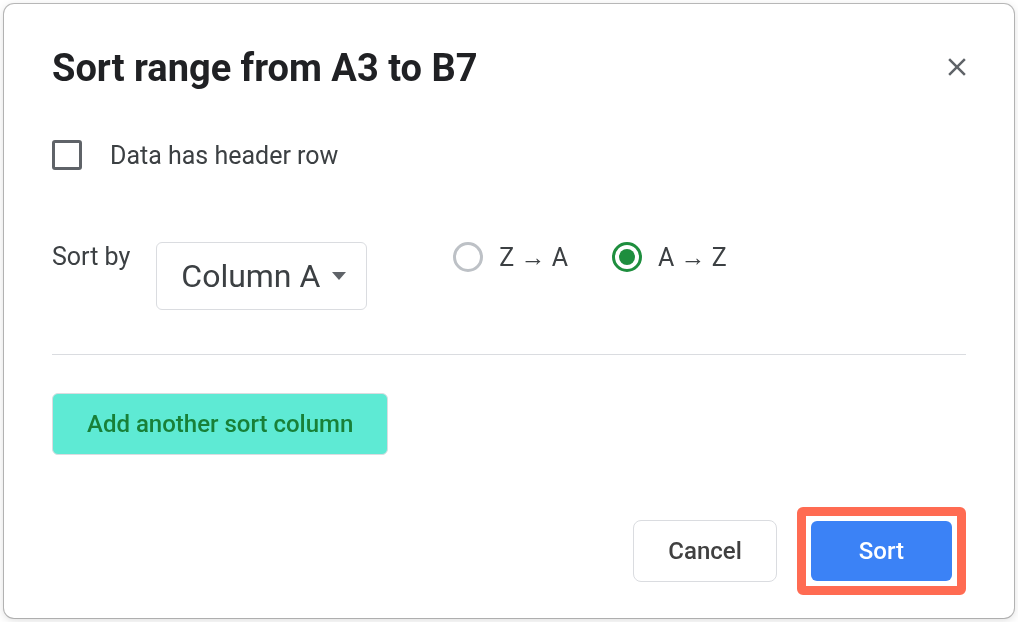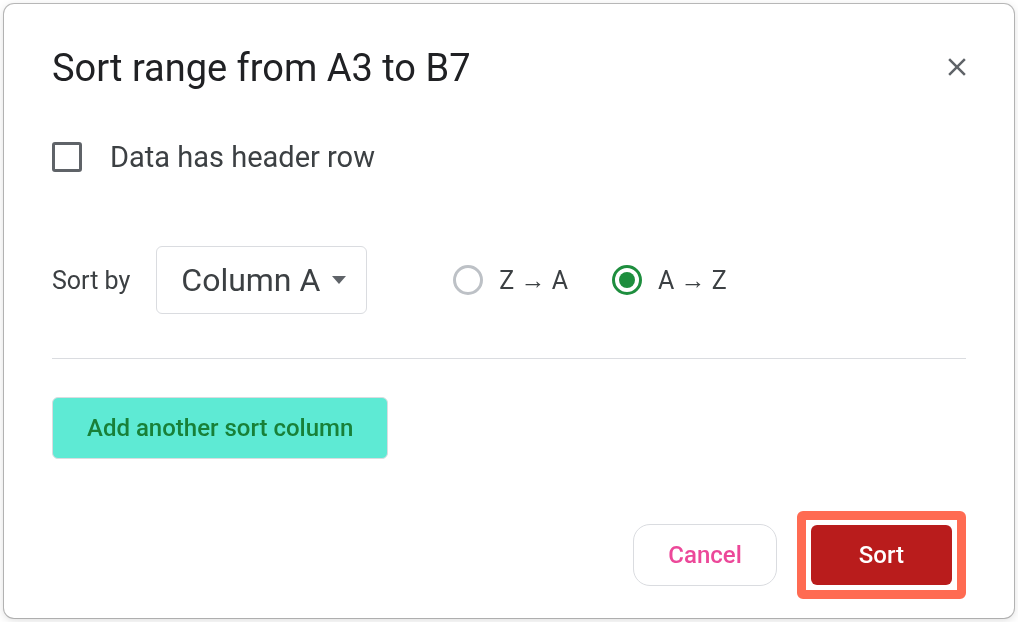--- a/index.html
+++ b/index.html
@@ -25,21 +25,21 @@
       box-shadow: 0 0 0 1px rgba(0,0,0,0.25), 0 2px 10px rgba(0,0,0,0.15);
       padding: 42px 48px 42px 48px;
     }
     .dialog-header {
       display: flex;
       justify-content: space-between;
       align-items: flex-start;
     }
     .dialog-title {
       font-size: 38px;
-      font-weight: 400;
+      font-weight: 700;
       color: #202124;
       letter-spacing: 0;
     }
     .close-btn {
       width: 30px;
       height: 30px;
       display: flex;
       align-items: center;
       justify-content: center;
       cursor: pointer;
@@ -58,26 +58,26 @@
       gap: 28px;
     }
     .checkbox {
       width: 30px;
       height: 30px;
       border: 3px solid #5f6368;
       border-radius: 3px;
       cursor: pointer;
     }
     .checkbox-label {
-      font-size: 29px;
+      font-size: 25px;
       color: #3c4043;
     }
     .sort-row {
       display: flex;
-      align-items: center;
+      align-items: flex-start;
       margin-top: 72px;
       gap: 26px;
     }
     .sort-by-label {
       font-size: 25px;
       color: #3c4043;
     }
     .dropdown {
       display: flex;
       align-items: center;
@@ -156,42 +156,42 @@
     }
     .dialog-footer {
       display: flex;
       justify-content: flex-end;
       align-items: center;
       gap: 20px;
       margin-top: 52px;
     }
     .cancel-btn {
       border: 1px solid #dadce0;
-      border-radius: 17px;
+      border-radius: 8px;
       padding: 16px 34px;
       font-size: 24px;
       font-weight: 500;
-      color: #ec4899;
+      color: #404040;
       background: #fff;
       cursor: pointer;
     }
     .sort-btn-highlight {
       border: 9px solid #ff6b52;
       border-radius: 6px;
       padding: 5px;
       display: inline-block;
     }
     .sort-btn {
       border: none;
       border-radius: 6px;
       padding: 16px 48px;
       font-size: 24px;
       font-weight: 500;
       color: #fff;
-      background: #b91c1c;
+      background: #3b82f6;
       cursor: pointer;
     }
   </style>
 </head>
 <body>
 
 <div class="dialog">
   <div class="dialog-header">
     <div class="dialog-title">Sort range from A3 to B7</div>
     <div class="close-btn">

